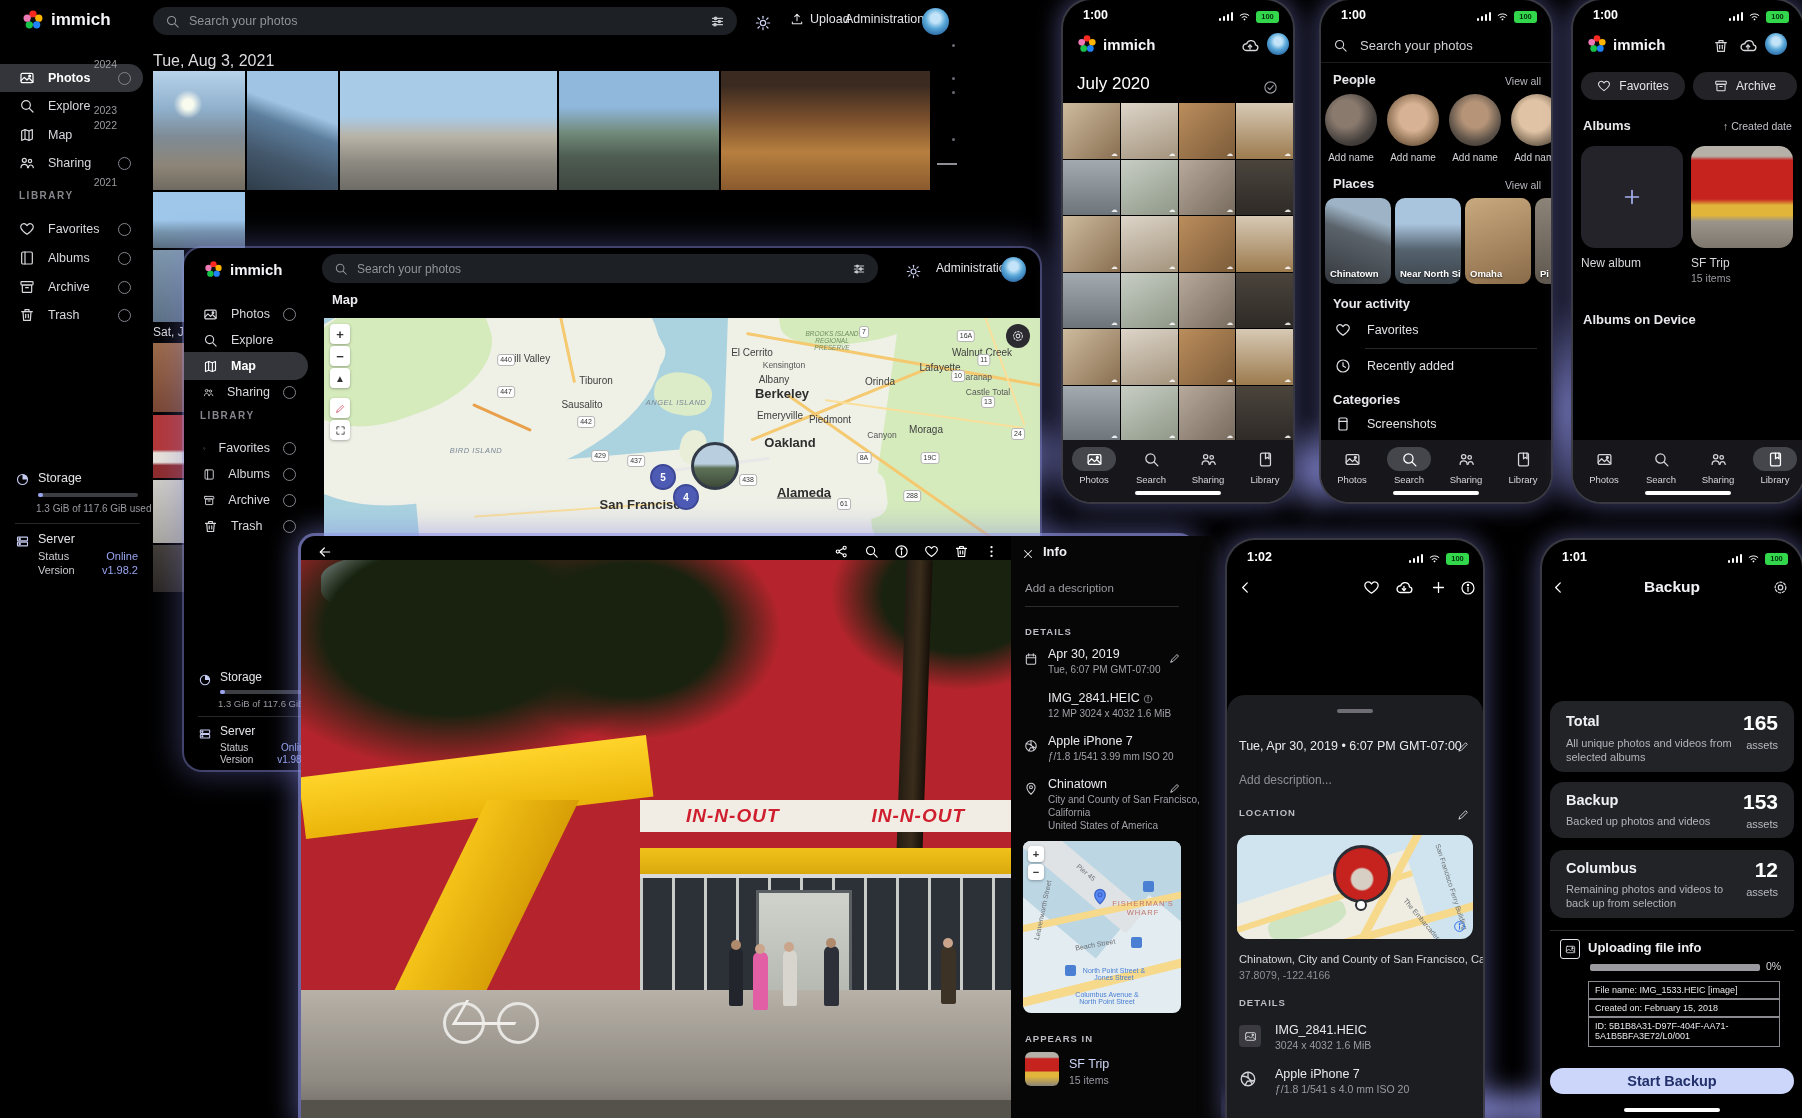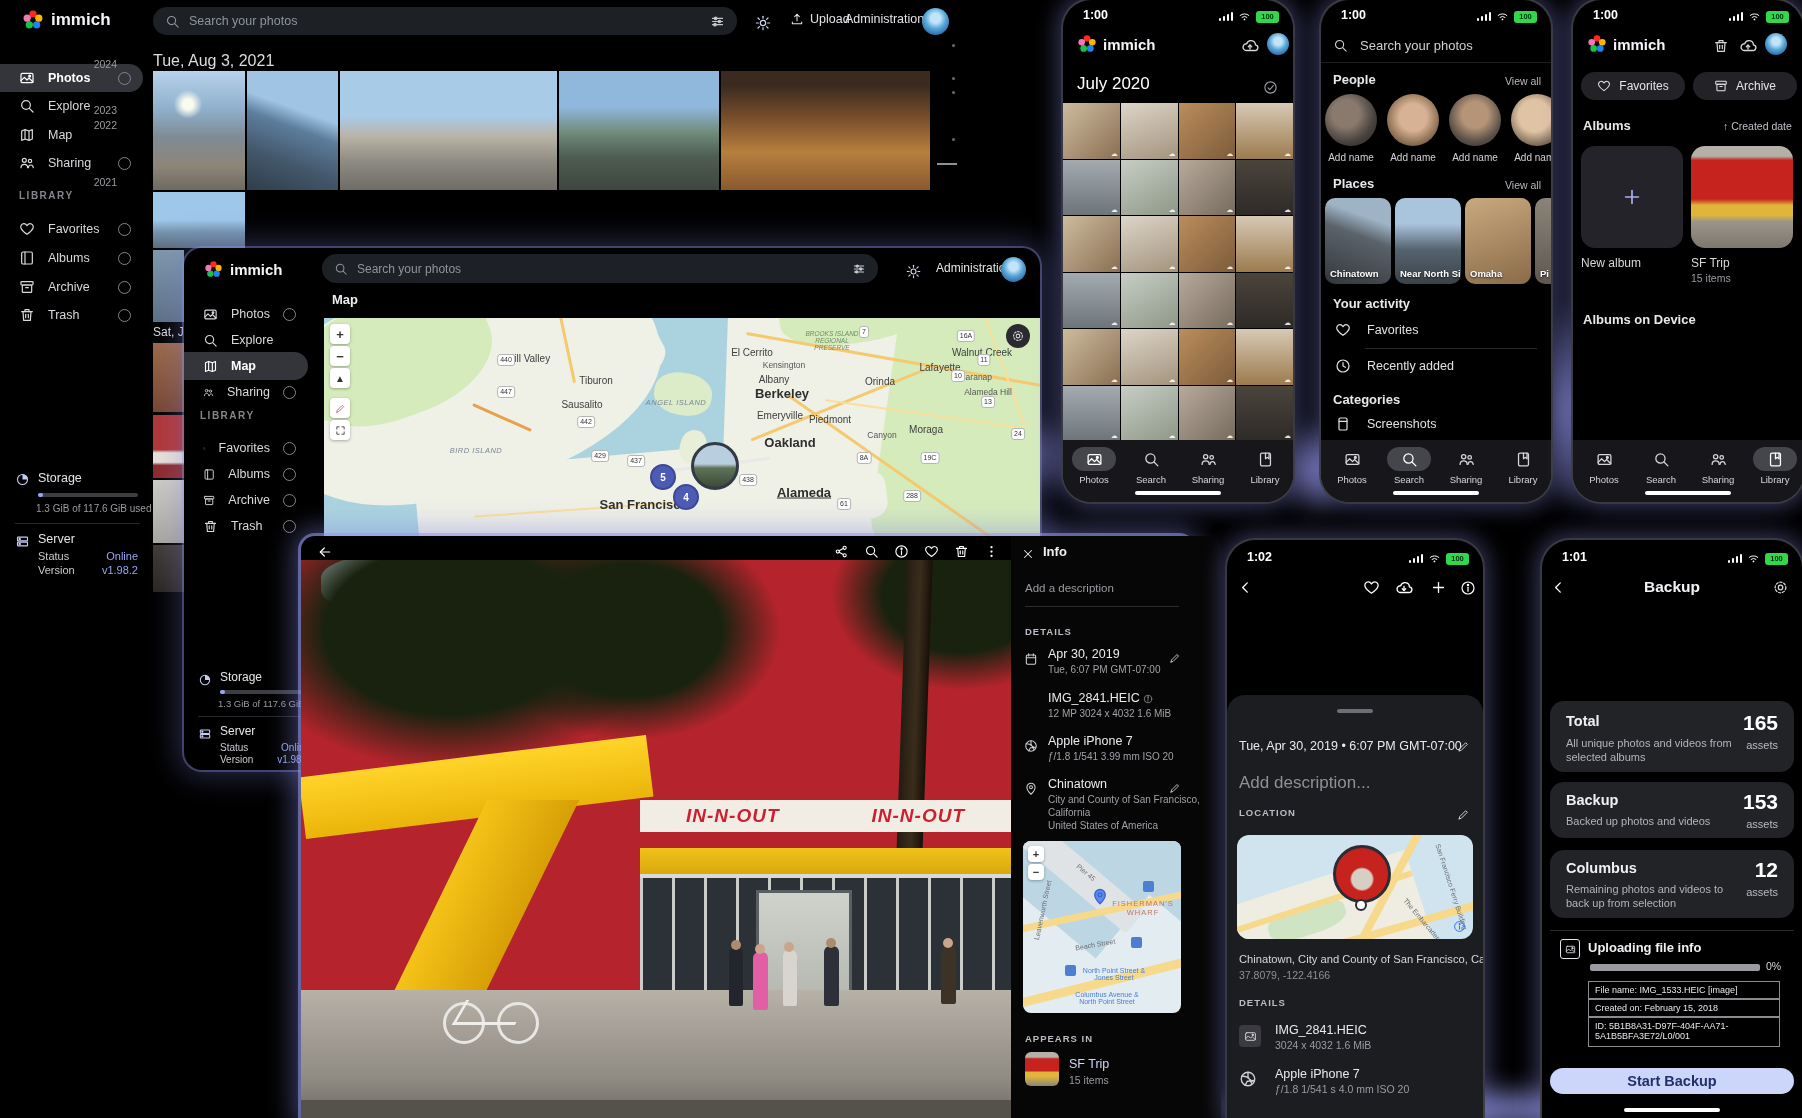--- a/index.html
+++ b/index.html
@@ -600,21 +600,21 @@
           <span class="ml tiny" style="left: 352px; top: 84px;">ANGEL ISLAND</span>
           <span class="ml tiny" style="left: 152px; top: 132px;">BIRD ISLAND</span>
           <span class="ml town" style="left: 428px; top: 34px;">El Cerrito</span>
           <span class="ml small" style="left: 460px; top: 47px;">Kensington</span>
           <span class="ml town" style="left: 450px; top: 61px;">Albany</span>
           <span class="ml city" style="left: 458px; top: 75px;">Berkeley</span>
           <span class="ml town" style="left: 556px; top: 63px;">Orinda</span>
           <span class="ml town" style="left: 616px; top: 49px;">Lafayette</span>
           <span class="ml town" style="left: 658px; top: 34px;">Walnut Creek</span>
           <span class="ml small" style="left: 652px; top: 59px;">Saranap</span>
-          <span class="ml small" style="left: 664px; top: 74px;">Alameda Hill</span>
+          <span class="ml small" style="left: 664px; top: 74px;">Castle Total</span>
           <span class="ml park" style="left: 508px; top: 22px;">BROOKS ISLAND
 REGIONAL
 PRESERVE</span>
           <span class="ml town" style="left: 456px; top: 97px;">Emeryville</span>
           <span class="ml town" style="left: 506px; top: 101px;">Piedmont</span>
           <span class="ml town" style="left: 602px; top: 111px;">Moraga</span>
           <span class="ml small" style="left: 558px; top: 117px;">Canyon</span>
           <span class="ml city" style="left: 466px; top: 124px;">Oakland</span>
           <span class="ml city" style="left: 480px; top: 174px; text-decoration: underline;">Alameda</span>
           <span class="ml city" style="left: 320px; top: 186px;">San Francisco</span>
@@ -1112,21 +1112,21 @@
     <div class="abs" style="left:233px;top:38px;color:#fff;"><svg class="ic" width="16" height="16">
           <use href="#i-info"></use>
         </svg></div>
 
     <div class="sheet" style="top:155px;height:442px;">
       <div class="dragbar" style="top:14px;"></div>
       <div class="abs" style="left:12px;top:44px;font-size:12.5px;color:#eaeaee;">Tue, Apr 30, 2019 • 6:07 PM GMT-07:00</div>
       <div class="abs pencil" style="left:230px;top:42px;"><svg class="ic" width="13" height="13">
             <use href="#i-pencil"></use>
           </svg></div>
-      <div class="abs" style="left:12px;top:78px;font-size:17px;color:#8f8f96;">Add description...</div>
+      <div class="abs" style="left:12px;top:78px;font-size:12px;color:#8f8f96;">Add description...</div>
       <div class="abs p-h" style="left:12px;top:112px;">LOCATION</div>
       <div class="abs pencil" style="left:230px;top:110px;"><svg class="ic" width="13" height="13">
             <use href="#i-pencil"></use>
           </svg></div>
 
       <div id="p4map" style="top:140px;">
         <div class="abs" style="left:-30px;top:46px;width:220px;height:110px;background:#efece2;transform:rotate(-18deg);"></div>
         <div class="abs" style="left:30px;top:70px;width:80px;height:30px;background:#cfe4c2;transform:rotate(-18deg);border-radius:40%;"></div>
         <div class="yellowroad" style="left:-20px;top:66px;width:200px;height:6px;transform:rotate(-18deg);"></div>
         <div class="yellowroad" style="left:20px;top:96px;width:230px;height:8px;transform:rotate(-16deg);"></div>

